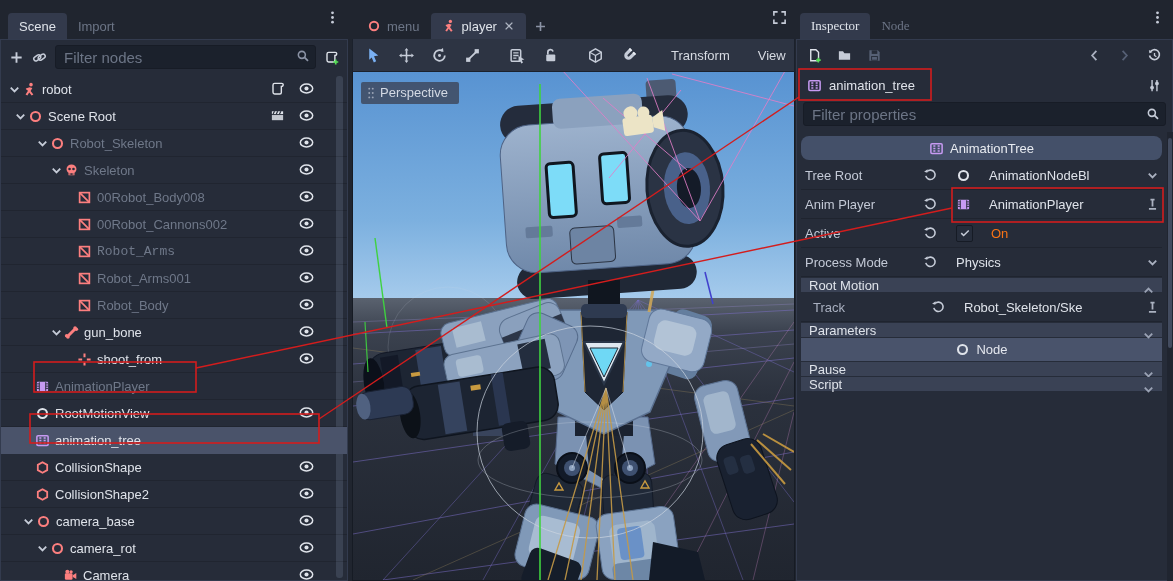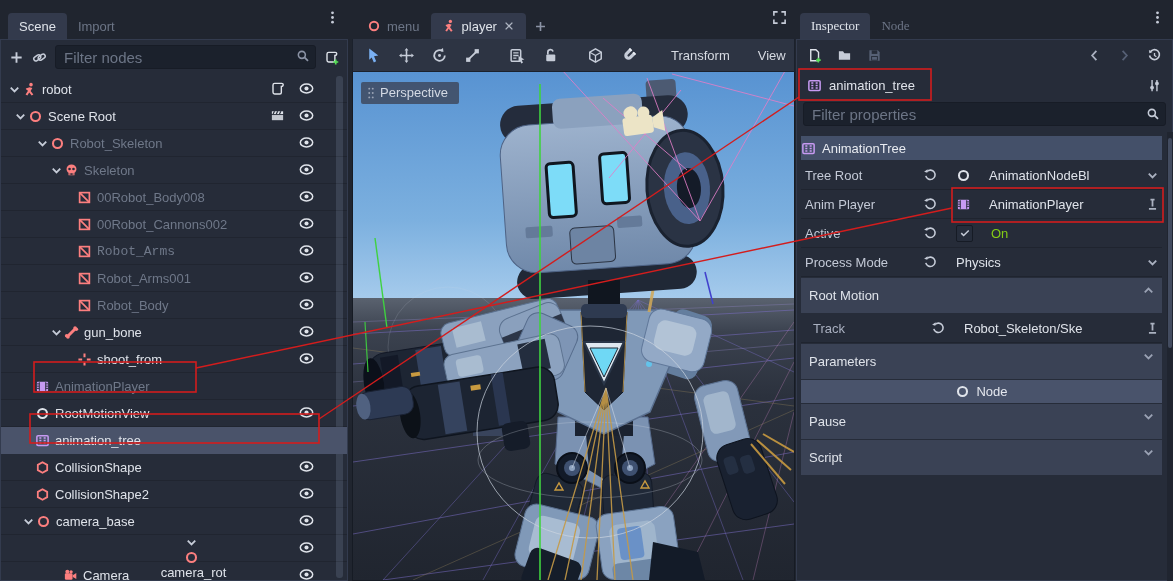--- a/index.html
+++ b/index.html
@@ -53,34 +53,34 @@
   
   #right-panel{left:796px;width:377px;height:581px;}
   .itoolbar{height:30px;flex:none;display:flex;align-items:center;gap:15px;padding:0 10px;}
   .itoolbar .grow{flex:1;}
   .node-row{height:30px;flex:none;display:flex;align-items:center;gap:7px;padding:0 10px;}
   .node-row .nname{flex:1;color:#dfe3ea;}
   .filter-row{height:30px;flex:none;position:relative;padding:2px 6px;}
   .filter-row input{width:100%;height:24px;box-sizing:border-box;padding:0 26px 0 8px;}
   .filter-row .ic{position:absolute;right:12px;top:7px;}
   #inspector-body{flex:1;position:relative;margin:2px 10px 0 4px;overflow:hidden;}
-  .cat-row{height:24px;background:#445069;display:flex;align-items:center;justify-content:flex-start;
-           gap:6px;color:#e8ebf1;border-radius:0;margin-bottom:1px;}
-  .sec-row{height:35px;background:#3a4255;display:flex;align-items:center;gap:6px;
+  .cat-row{height:24px;background:#445069;display:flex;align-items:center;justify-content:center;
+           gap:6px;color:#e8ebf1;border-radius:8px;margin-bottom:1px;}
+  .sec-row{height:14px;background:#3a4255;display:flex;align-items:center;gap:6px;
            padding:0 8px;color:#dfe3ea;margin:1px 0;position:relative;}
   .sec-row .chev{position:absolute;right:6px;top:5px;color:#9aa2b4;}
   .subcat-row{height:23px;background:#49536b;display:flex;align-items:center;justify-content:center;
            gap:6px;color:#e4e7ee;margin:1px 0;}
   .prop-row{height:28px;display:flex;align-items:center;border-bottom:1px solid rgba(0,0,0,.16);}
   .prop-row .plabel{width:118px;flex:none;color:#c3c9d6;padding-left:4px;
                     white-space:nowrap;overflow:hidden;}
   .prop-row .plabel.sub{padding-left:12px;color:#a9b0c0;}
   .prop-row .pvalue{flex:1;display:flex;align-items:center;gap:18px;position:relative;height:100%;}
   .prop-row .pvalue .vtext{color:#dfe3ea;white-space:nowrap;overflow:hidden;}
-  .prop-row .pvalue .vtext.blue{color:#84cc16;}
+  .prop-row .pvalue .vtext.blue{color:#f97316;}
   .prop-row .pvalue .tr{position:absolute;right:2px;color:#aab1c0;}
   .checkbox{width:15px;height:15px;background:#262d3b;border:1px solid #161b25;border-radius:2px;
             display:flex;align-items:center;justify-content:center;color:#e6e9ef;flex:none;}
   .checkbox .ic{width:12px;height:12px;}
   .iscroll{position:absolute;right:0;top:132px;bottom:0;width:6px;background:#202530;}
   .iscroll .thumb{position:absolute;top:6px;left:1px;width:4px;height:210px;background:#434c60;border-radius:2px;}
   
   #annotations{position:absolute;left:0;top:0;z-index:60;pointer-events:none;}
 </style>
 </head>
@@ -427,21 +427,21 @@
               </svg>
             </span>
             <span class="nlabel txt-white">camera_base</span>
             <span class="ic ic-white tr-ic" style="right: 32px; width: 17px;">
               <svg viewBox="0 0 16 16" xmlns="http://www.w3.org/2000/svg">
                 <ellipse cx="8" cy="8" rx="6.6" ry="4.7" fill="none" stroke="currentColor" stroke-width="1.6"></ellipse>
                 <circle cx="8" cy="8" r="2.2" fill="currentColor"></circle>
               </svg>
             </span>
           </div>
-          <div class="tree-row" style="padding-left: 34px; flex-direction: column;">
+          <div class="tree-row" style="padding-left: 34px;">
             <span class="ic ">
               <svg viewBox="0 0 16 16" xmlns="http://www.w3.org/2000/svg">
                 <path d="M4 6l4 4 4-4" fill="none" stroke="currentColor" stroke-width="1.9"></path>
               </svg>
             </span>
             <span class="ic ic-red">
               <svg viewBox="0 0 16 16" xmlns="http://www.w3.org/2000/svg">
                 <circle cx="8" cy="8" r="4.8" fill="none" stroke="currentColor" stroke-width="2.2"></circle>
               </svg>
             </span>

